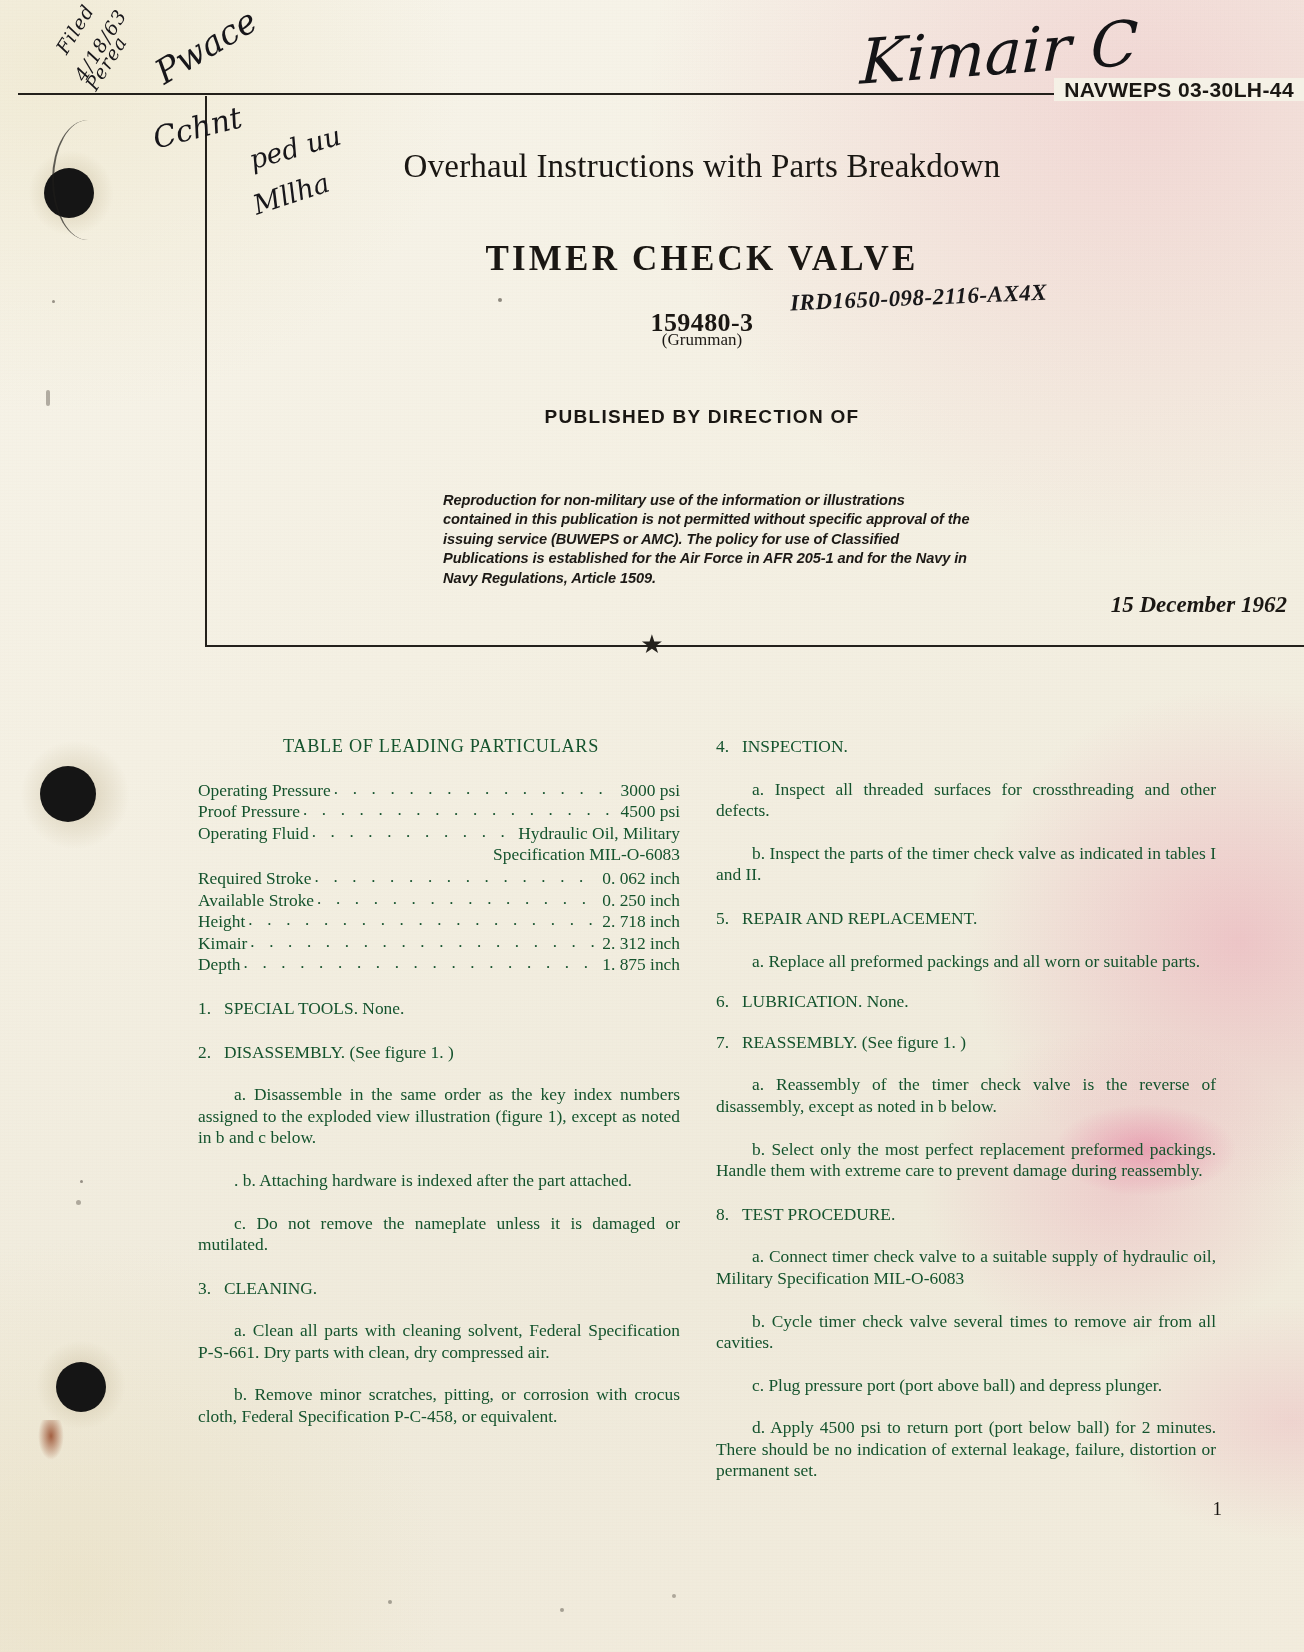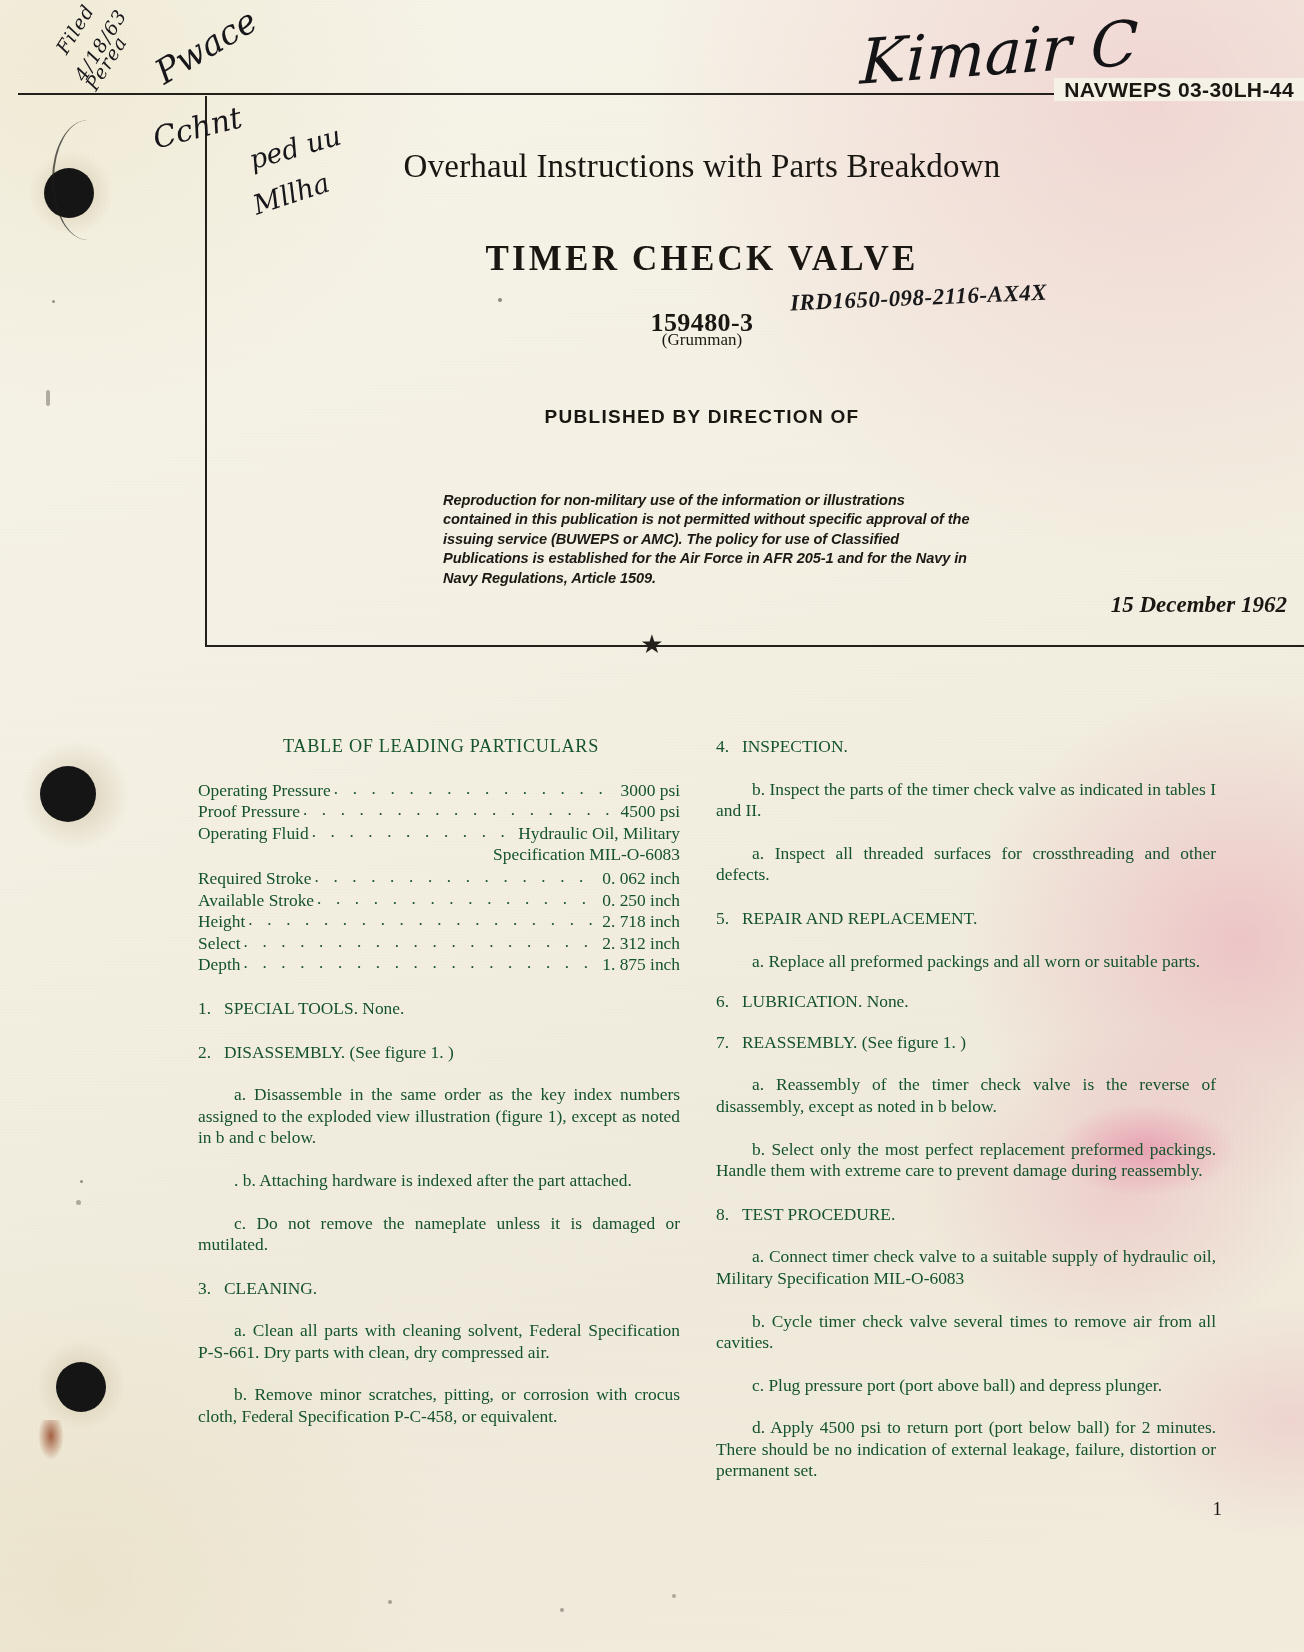--- a/index.html
+++ b/index.html
@@ -250,21 +250,21 @@
       <span class="lbl">Available Stroke</span>
       <span class="dots">. . . . . . . . . . . . . . . . . . . . . . . . . . .</span>
       <span class="val">0. 250 inch</span>
     </div>
     <div class="tlp-row">
       <span class="lbl">Height</span>
       <span class="dots">. . . . . . . . . . . . . . . . . . . . . . . . . . .</span>
       <span class="val">2. 718 inch</span>
     </div>
     <div class="tlp-row">
-      <span class="lbl">Select</span>
+      <span class="lbl">Kimair</span>
       <span class="dots">. . . . . . . . . . . . . . . . . . . . . . . . . . .</span>
       <span class="val">2. 312 inch</span>
     </div>
     <div class="tlp-row">
       <span class="lbl">Depth</span>
       <span class="dots">. . . . . . . . . . . . . . . . . . . . . . . . . . .</span>
       <span class="val">1. 875 inch</span>
     </div>
   </div>
 
@@ -286,22 +286,22 @@
 
   <div class="para">a.  Clean all parts with cleaning solvent, Federal Specification P-S-661.  Dry parts with clean, dry compressed air.</div>
   <div class="para">b.  Remove minor scratches, pitting, or corrosion with crocus cloth, Federal Specification P-C-458, or equivalent.</div>
 </div>
 
 <div class="col" id="colR">
 
   <div class="sec" style="margin-top:12px;">
     <span class="num">4.</span><span>INSPECTION.</span>
   </div>
+  <div class="para">a.  Inspect all threaded surfaces for crossthreading and other defects.</div>
   <div class="para">b.  Inspect the parts of the timer check valve as indicated in tables I and II.</div>
-  <div class="para">a.  Inspect all threaded surfaces for crossthreading and other defects.</div>
 
   <div class="sec">
     <span class="num">5.</span><span>REPAIR AND REPLACEMENT.</span>
   </div>
   <div class="para">a.  Replace all preformed packings and all worn or suitable parts.</div>
 
   <div class="sec" style="margin-top:19px;">
     <span class="num">6.</span><span>LUBRICATION.  None.</span>
   </div>
 

